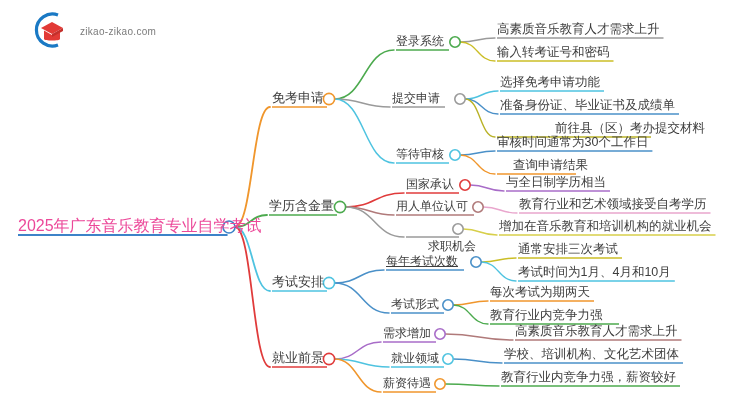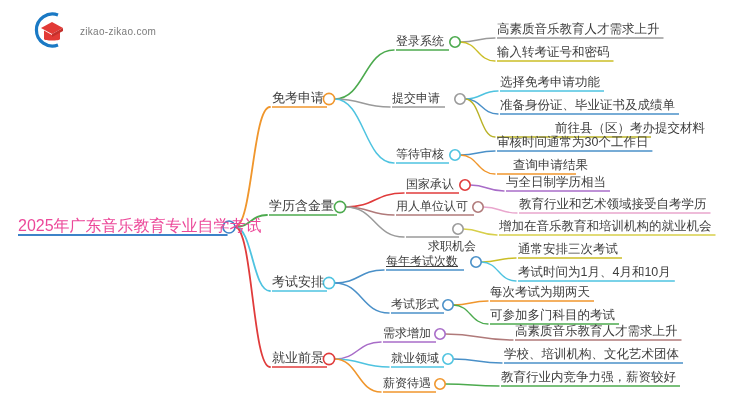--- a/index.html
+++ b/index.html
@@ -195,21 +195,21 @@
     <div class="node-label lvl2" style="left: 396px; top: 198px;">用人单位认可</div>
     <div class="node-label lvl3" style="left: 519px; top: 196px;">教育行业和艺术领域接受自考学历</div>
     <div class="node-label lvl2" style="left: 428px; top: 220px; margin-top: 18px;">求职机会</div>
     <div class="node-label lvl3" style="left: 499px; top: 218px;">增加在音乐教育和培训机构的就业机会</div>
     <div class="node-label lvl1" style="left: 272px; top: 274px;">考试安排</div>
     <div class="node-label lvl2" style="left: 386px; top: 253px; text-decoration: underline;">每年考试次数</div>
     <div class="node-label lvl3" style="left: 518px; top: 241px;">通常安排三次考试</div>
     <div class="node-label lvl3" style="left: 518px; top: 264px;">考试时间为1月、4月和10月</div>
     <div class="node-label lvl2" style="left: 391px; top: 296px;">考试形式</div>
     <div class="node-label lvl3" style="left: 490px; top: 284px;">每次考试为期两天</div>
-    <div class="node-label lvl3" style="left: 490px; top: 307px;">可参加多门科目的考试</div>
+    <div class="node-label lvl3" style="left: 490px; top: 307px;">教育行业内竞争力强</div>
     <div class="node-label lvl1" style="left: 272px; top: 350px;">就业前景</div>
     <div class="node-label lvl2" style="left: 383px; top: 325px;">需求增加</div>
     <div class="node-label lvl3" style="left: 515px; top: 323px;">高素质音乐教育人才需求上升</div>
     <div class="node-label lvl2" style="left: 391px; top: 350px;">就业领域</div>
     <div class="node-label lvl3" style="left: 504px; top: 346px;">学校、培训机构、文化艺术团体</div>
     <div class="node-label lvl2" style="left: 383px; top: 375px;">薪资待遇</div>
     <div class="node-label lvl3" style="left: 501px; top: 369px;">教育行业内竞争力强，薪资较好</div>
   </div>
 
 </body></html>

